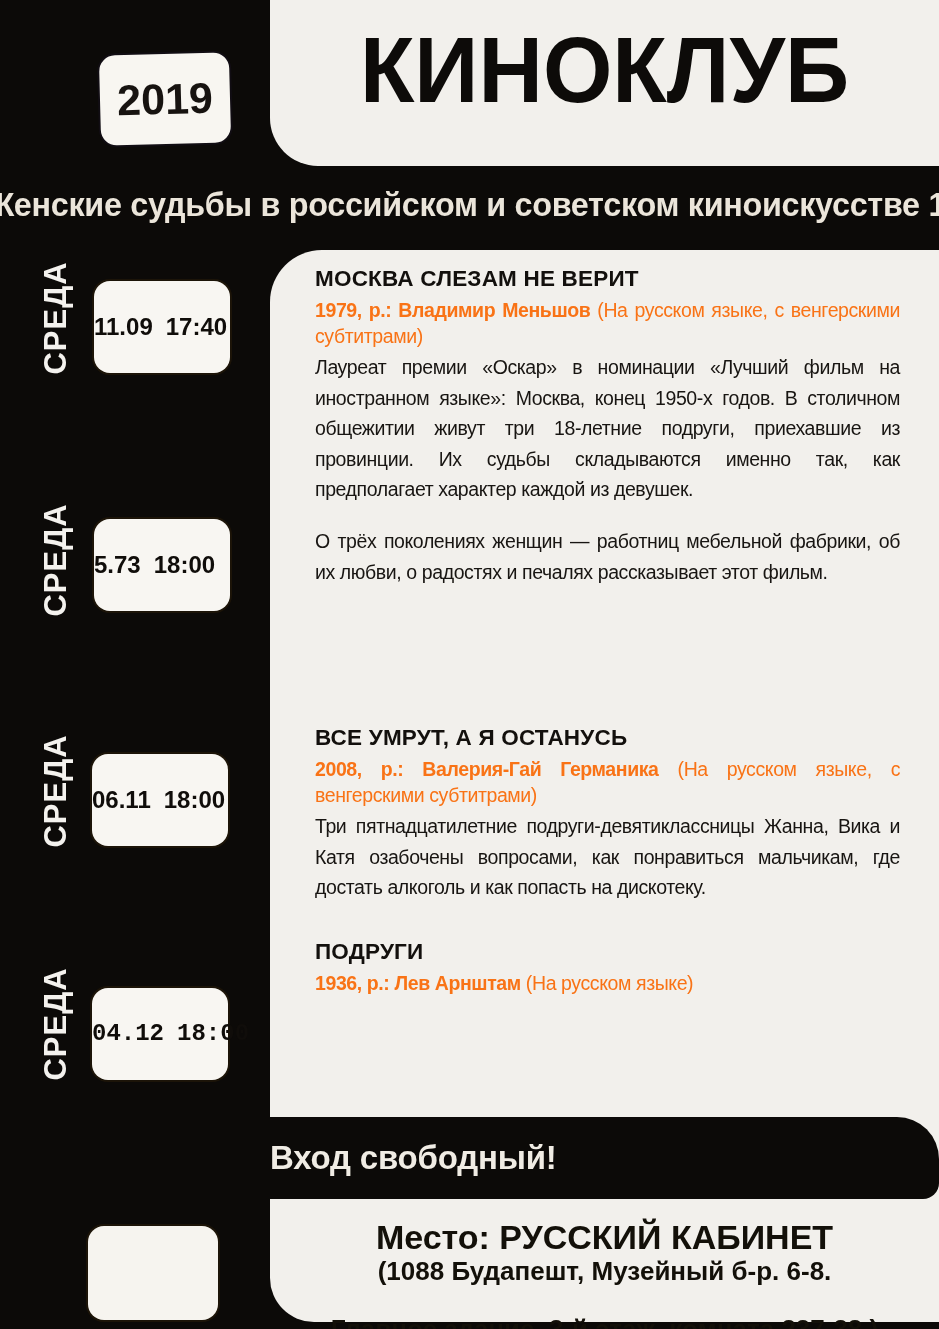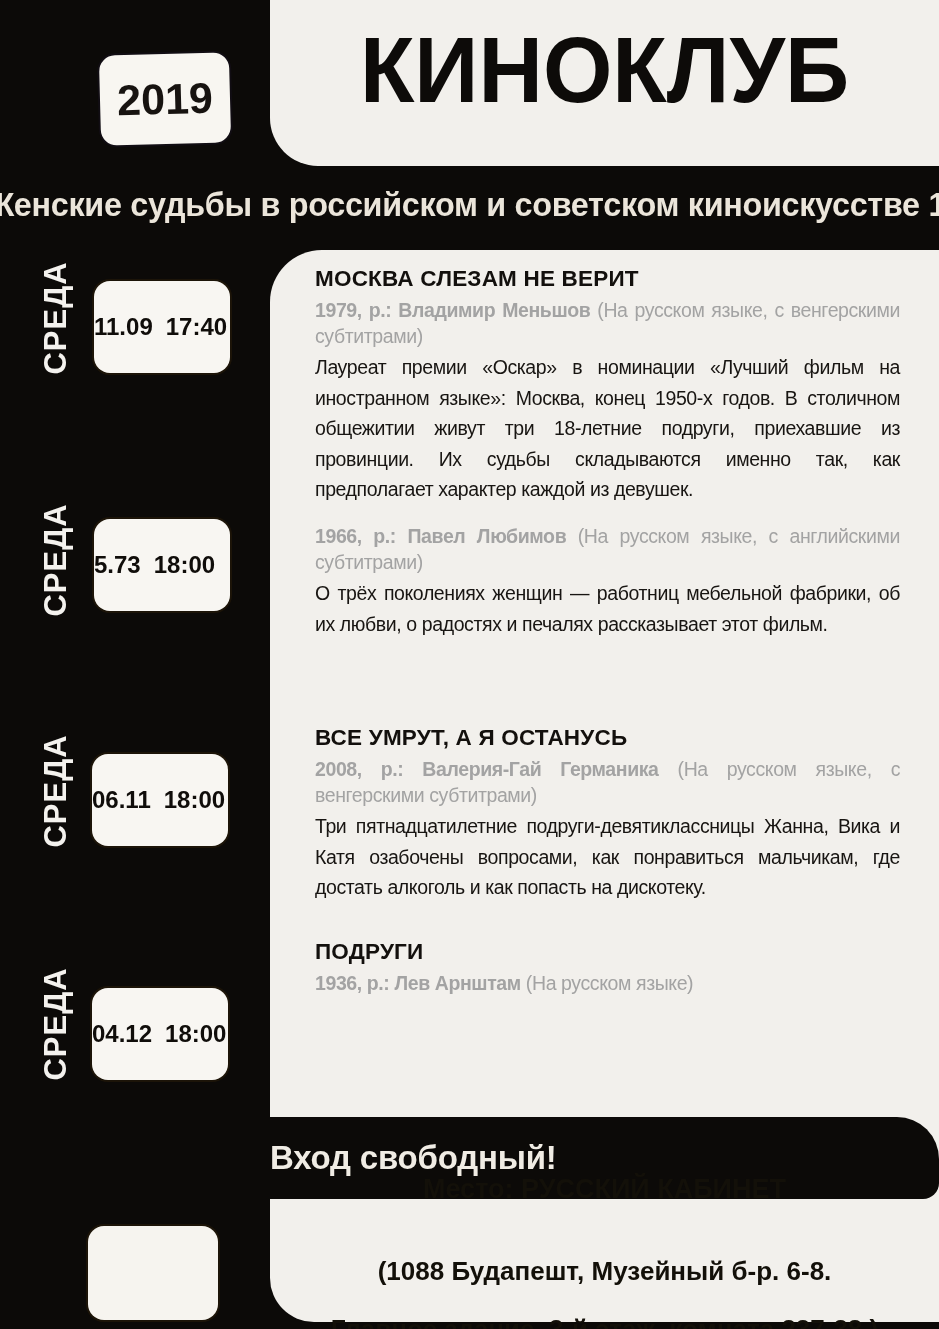--- a/index.html
+++ b/index.html
@@ -69,40 +69,40 @@
     box-shadow:0 0 0 2px rgba(60,40,10,.35);
   }
   
   .film{position:absolute;left:315px;width:585px;}
   .film-title{
     margin:0 0 5px 0;font-size:22.5px;font-weight:bold;
     letter-spacing:.2px;color:#13100d;
   }
   .film-credit{
     margin:0;font-size:19.5px;line-height:26px;
-    letter-spacing:-0.4px;text-align:justify;color:#a3a3a3;
+    letter-spacing:-0.4px;text-align:justify;color:#f97316;
   }
   .film-credit b{font-weight:bold;}
   .film-desc{
     margin:3px 0 0 0;font-size:19.5px;line-height:30.5px;
     letter-spacing:-0.4px;text-align:justify;color:#181512;
   }
   
   .banner-free{
     position:absolute;left:0;top:1117px;width:939px;height:82px;
     background:#0c0a08;border-radius:0 42px 16px 0;
     display:flex;align-items:center;
   }
   .banner-free .free-text{
     position:absolute;left:270px;right:0;
     font-size:33px;font-weight:bold;color:#f0ece4;letter-spacing:-0.2px;
   }
   
   .footer-line{position:absolute;left:270px;right:0;text-align:center;color:#131009;}
-  .place{top:1174px;font-size:27px;font-weight:bold;}
+  .place{top:1218px;font-size:34px;font-weight:bold;}
   .addr1{top:1256px;font-size:26px;font-weight:bold;}
   .addr2{top:1290px;font-size:26px;font-weight:bold;margin-top:24px;}
 </style>
 </head>
 <body>
 
 <div id="poster">
 
   <div class="white-top"></div>
   <div class="white-main"></div>
@@ -125,34 +125,33 @@
     <span class="dt">17:40</span>
   </div>
   <div class="datebox" style="left:94px;top:519px;">
     <span class="dt">5.73</span>
     <span class="dt">18:00</span>
   </div>
   <div class="datebox" style="left:92px;top:754px;">
     <span class="dt">06.11</span>
     <span class="dt">18:00</span>
   </div>
-  <div class="datebox" style="left:92px;top:988px;">
+  <div class="datebox" style="left:92px;top:988px;font-family:Liberation Mono, monospace;">
     <span class="dt">04.12</span>
     <span class="dt">18:00</span>
   </div>
   <div class="perf-empty"></div>
 
   <div class="film" style="top:266px;">
     <h2 class="film-title">МОСКВА СЛЕЗАМ НЕ ВЕРИТ</h2>
     <p class="film-credit"><b>1979, р.: Владимир Меньшов</b><span> (На русском языке, с венгерскими субтитрами)</span></p>
     <p class="film-desc">Лауреат премии «Оскар» в номинации «Лучший фильм на иностранном языке»: Москва, конец 1950-х годов. В столичном общежитии живут три 18-летние подруги, приехавшие из провинции. Их судьбы складываются именно так, как предполагает характер каждой из девушек.</p>
   </div>
 
   <div class="film" style="top:523px;">
-    <p class="film-credit"><b>1966, р.: Павел Любимов</b><span> (На русском языке, с английскими субтитрами)</span></p>
     <p class="film-desc">О трёх поколениях женщин — работниц мебельной фабрики, об их любви, о радостях и печалях рассказывает этот фильм.</p>
   </div>
 
   <div class="film" style="top:725px;">
     <h2 class="film-title">ВСЕ УМРУТ, А Я ОСТАНУСЬ</h2>
     <p class="film-credit"><b>2008, р.: Валерия-Гай Германика</b><span> (На русском языке, с венгерскими субтитрами)</span></p>
     <p class="film-desc">Три пятнадцатилетние подруги-девятиклассницы Жанна, Вика и Катя озабочены вопросами, как понравиться мальчикам, где достать алкоголь и как попасть на дискотеку.</p>
   </div>
 
   <div class="film" style="top:919px;margin-top:20px;">

